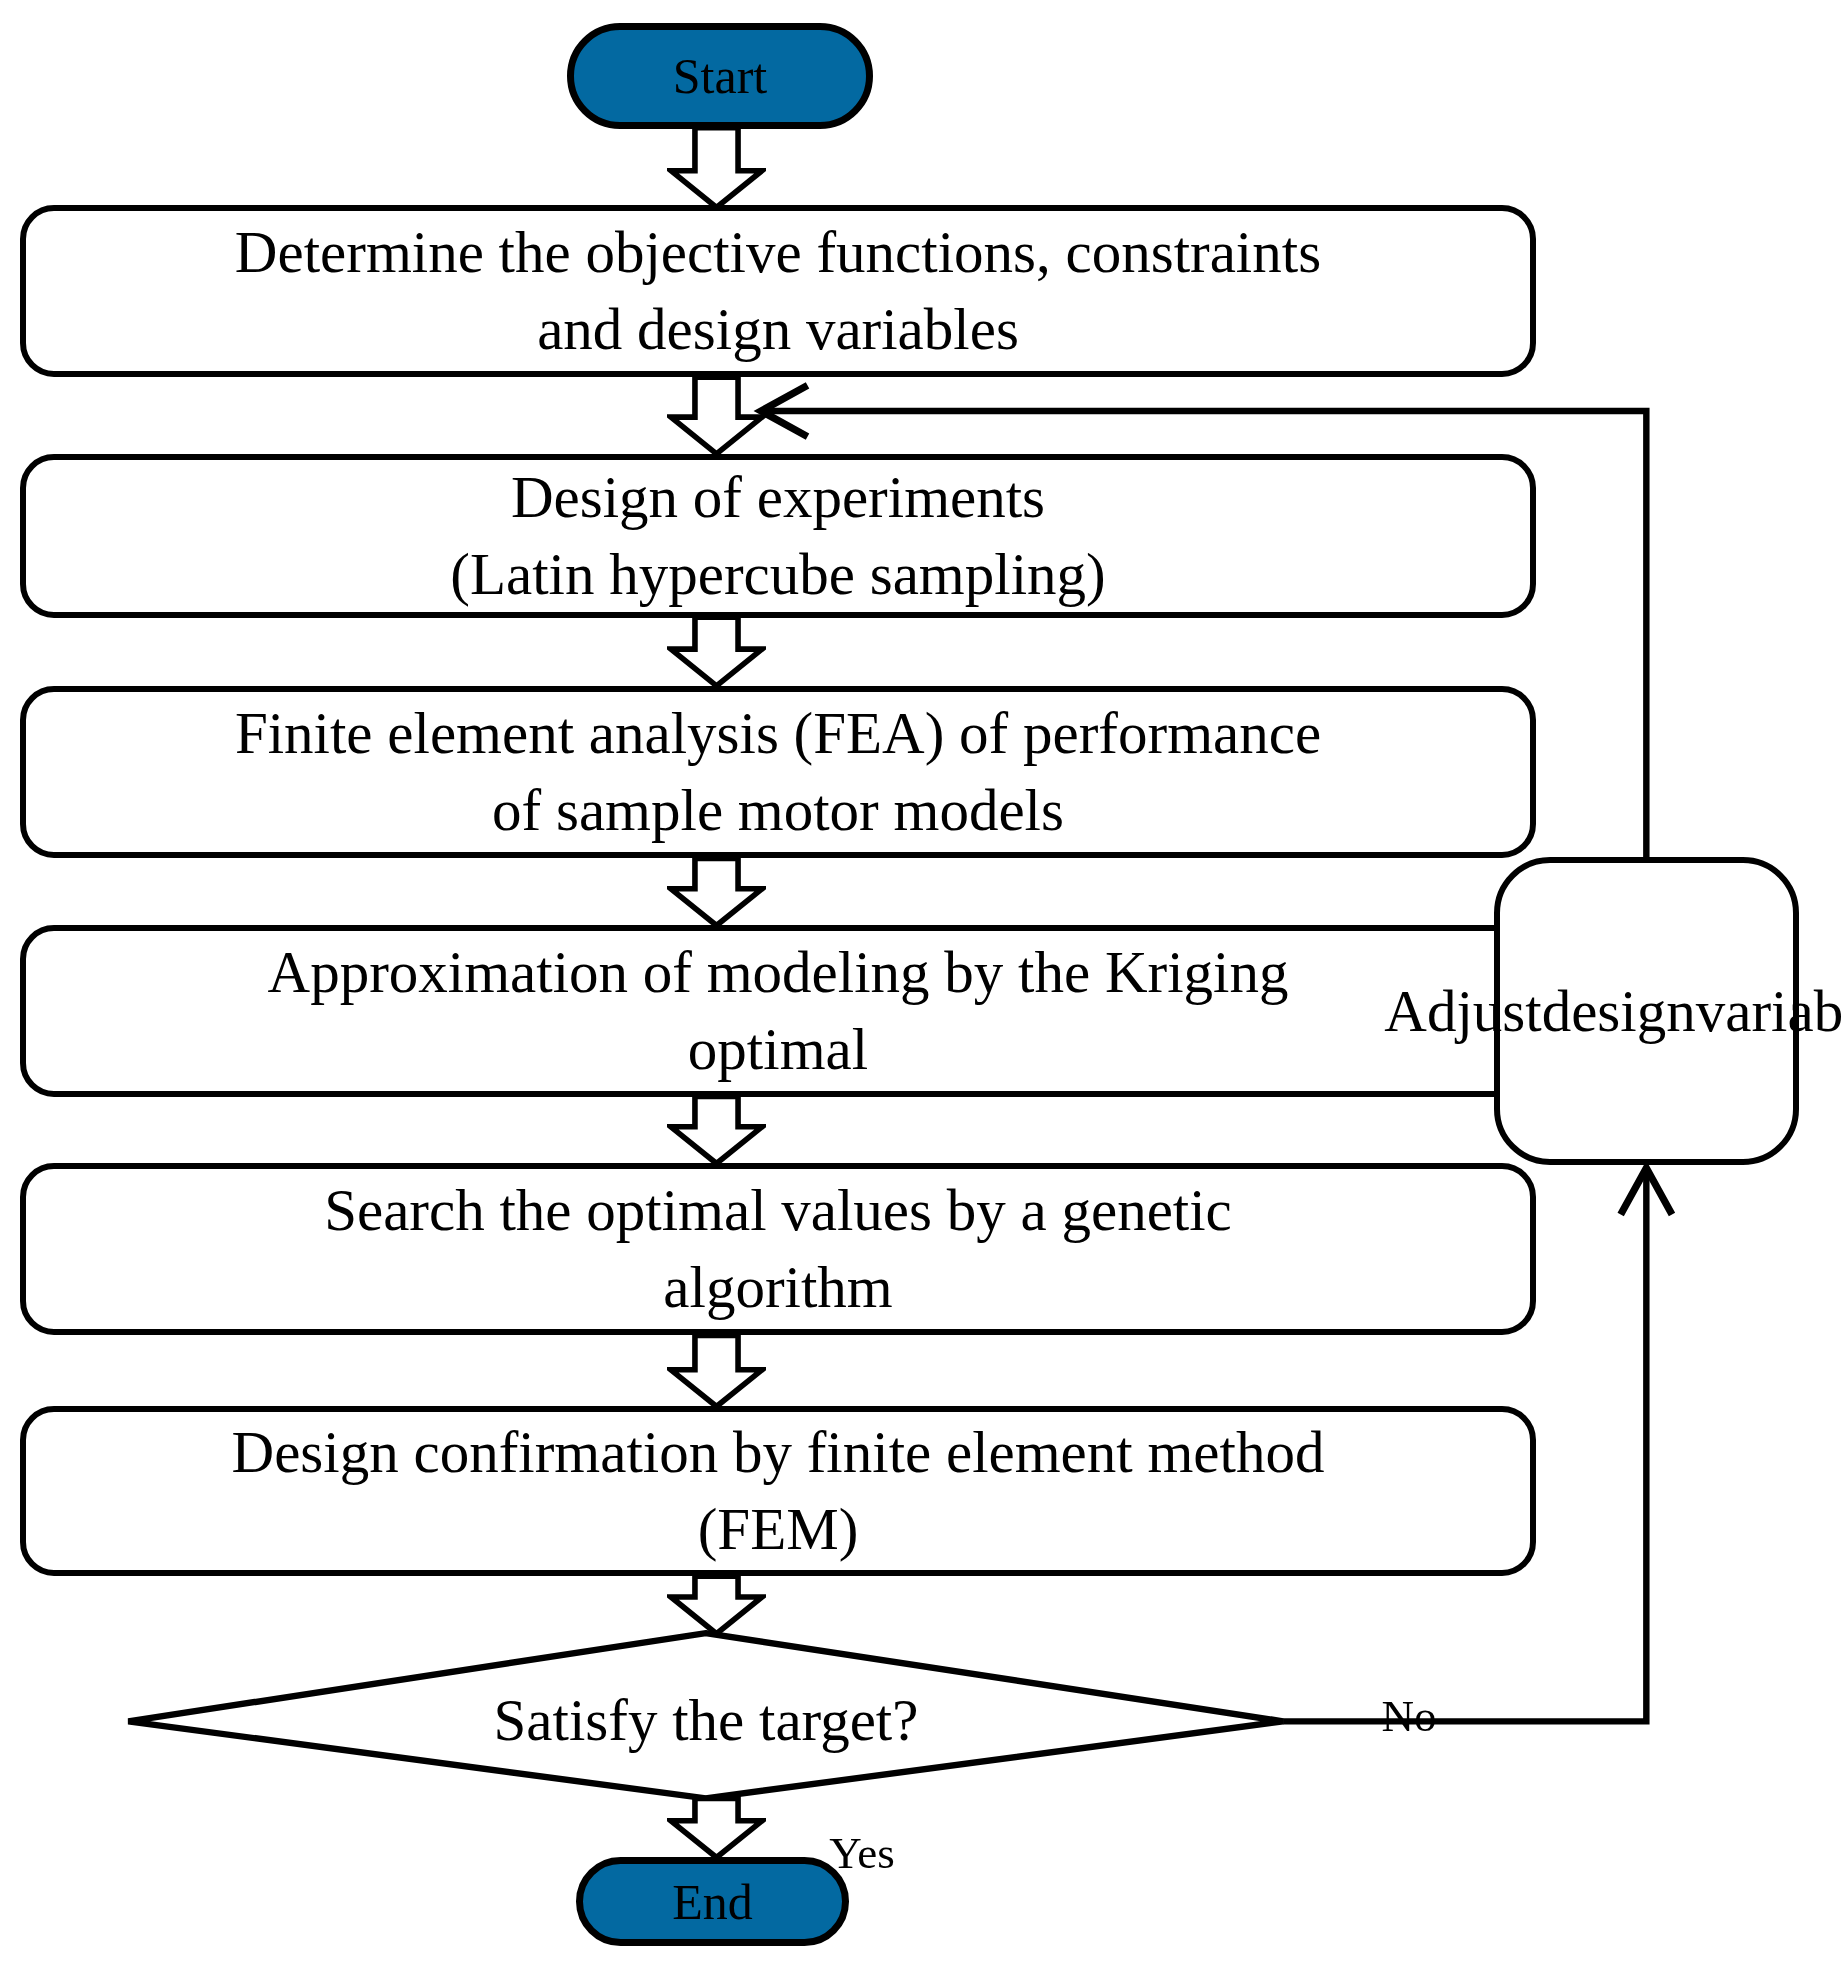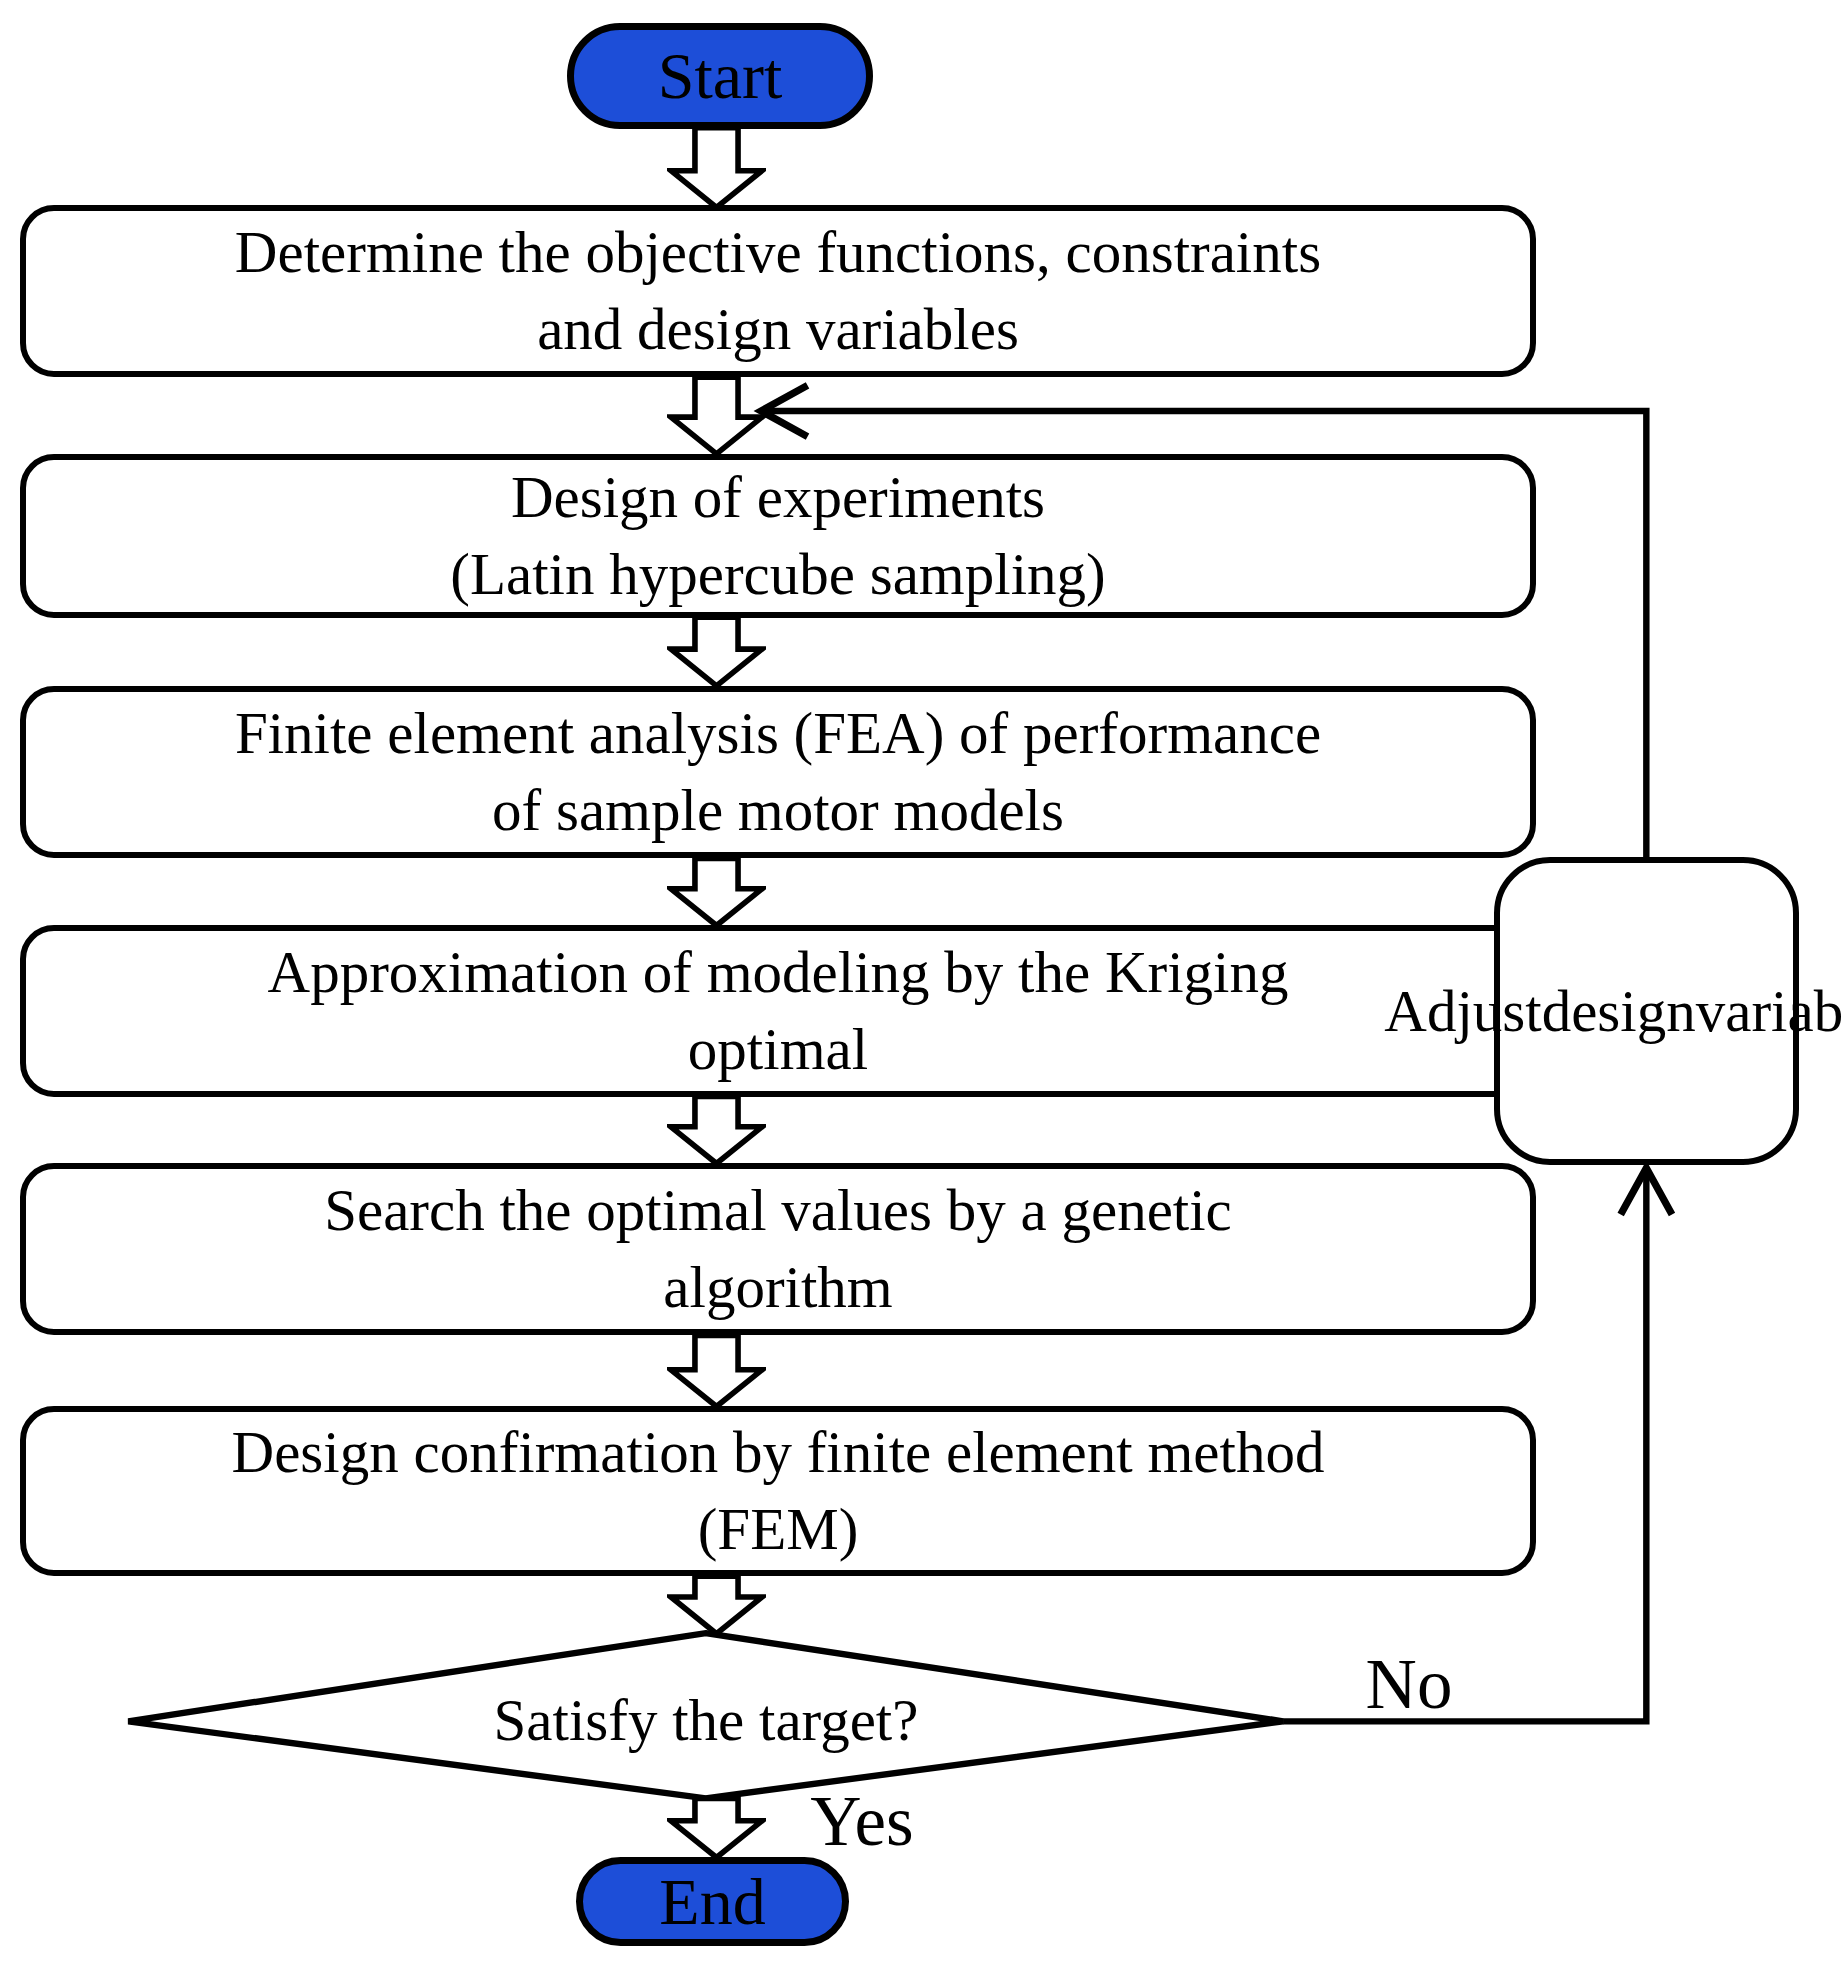--- a/index.html
+++ b/index.html
@@ -26,25 +26,25 @@
     align-items:center;
     text-align:center;
     font-size:59px;
     line-height:77px;
     z-index:2;
   }
   .terminator{
     position:absolute;
     box-sizing:border-box;
     border:7.2px solid #000;
-    background:#1d4ed8;
+    background:#0369a1;
     display:flex;
     justify-content:center;
     align-items:center;
-    font-size:66px;
+    font-size:50px;
     z-index:2;
   }
   #start-terminator{left:567px;top:22.5px;width:306px;height:106px;border-radius:56px;}
   #end-terminator{left:576px;top:1857px;width:273px;height:89px;border-radius:51px;}
   #adjust-box{
     position:absolute;
     left:1494px;top:857px;width:305px;height:308px;
     box-sizing:border-box;
     border:6.4px solid #000;
     border-radius:56px;
@@ -63,23 +63,24 @@
   #decision-label{
     position:absolute;
     left:305px;top:1686px;width:802px;
     text-align:center;
     font-size:59px;
     z-index:2;
   }
   .edge-label{
     position:absolute;
     transform:translate(-50%,-50%);
-    font-size:71px;
+    font-size:45px;
     z-index:4;
     background:transparent;
+    margin-top:32px;
   }
   #no-label{left:1409px;top:1684px;}
   #yes-label{left:862px;top:1821px;}
   #box-determine{top:205px;height:172px;}
   #box-doe{top:454px;height:164px;}
   #box-fea{top:686px;height:172px;}
   #box-kriging{top:925px;height:172px;}
   #box-ga{top:1163px;height:172px;}
   #box-fem{top:1406px;height:170px;}
 </style>

